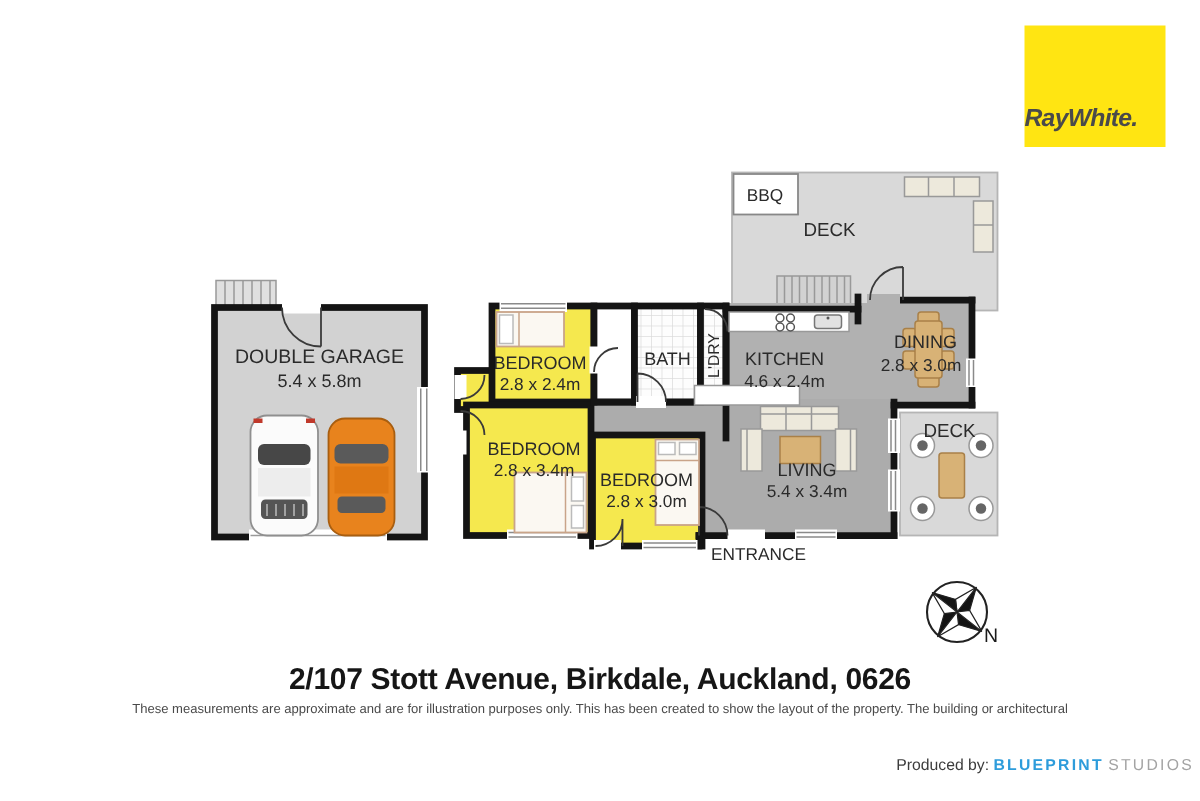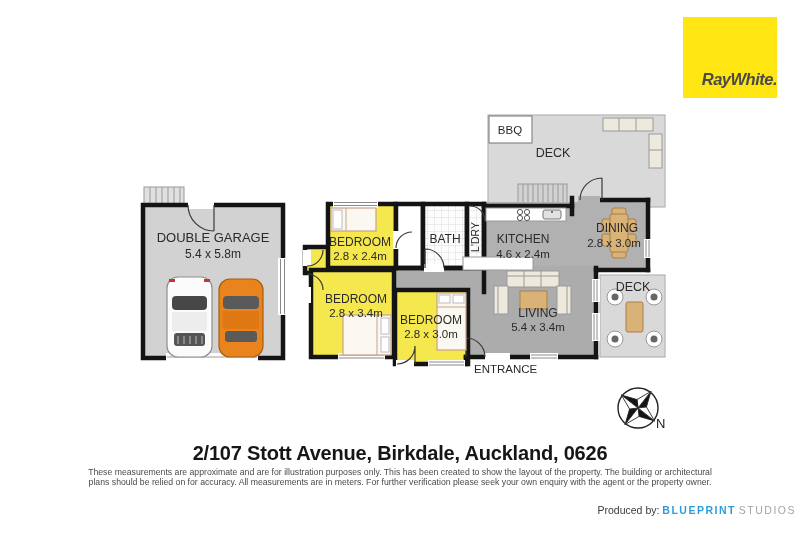--- a/index.html
+++ b/index.html
@@ -1,19 +1,19 @@
 <!DOCTYPE html>
 <html><head>
 <meta charset="utf-8">
 <style>
   html,body{margin:0;padding:0;background:#fff;}
   .canvas{position:relative;width:800px;height:534px;background:#fff;overflow:hidden;
           font-family:"Liberation Sans","DejaVu Sans",sans-serif;}
   .logo{position:absolute;left:683px;top:17px;width:94px;height:81px;background:#FFE512;
-        display:flex;align-items:flex-end;justify-content:flex-end;}
+        display:flex;align-items:flex-end;justify-content:flex-start;}
   .logo span{font-style:italic;font-weight:bold;font-size:16.5px;color:#4a4a4a;
              letter-spacing:-0.5px;padding-bottom:9px;}
   svg.plan{position:absolute;left:0;top:0;}
   .address{position:absolute;left:0;top:442px;width:800px;text-align:center;
            font-size:20px;font-weight:bold;color:#161616;letter-spacing:-0.2px;}
   .disclaimer{position:absolute;left:0;top:467px;width:800px;text-align:center;
               font-size:8.7px;line-height:10px;color:#4a4a4a;}
   .disclaimer div{white-space:nowrap;}
   .produced{position:absolute;right:4px;top:504px;font-size:10.5px;color:#3c3c3c;}
   .produced .bp{color:#2D9CDB;font-weight:bold;letter-spacing:1.5px;}
@@ -258,21 +258,20 @@
         <path d="M617,408 L632,414 L638,408 Z" fill="#FFF"></path>
       </g>
       <text x="656" y="428" font-size="13" fill="#1a1a1a" font-family="Liberation Sans, DejaVu Sans, sans-serif">N</text>
     </g>
   </svg>
 
   <div class="address">2/107 Stott Avenue, Birkdale, Auckland, 0626</div>
 
   <div class="disclaimer">
     <div>These measurements are approximate and are for illustration purposes only. This has been created to show the layout of the property. The building or architectural</div>
-    <div>plans should be relied on for accuracy. All measurements are in meters. For further verification please seek your own enquiry with the agent or the property owner.</div>
   </div>
 
   <div class="produced">
     <span>Produced by:</span>
     <span class="bp">BLUEPRINT</span>
     <span class="st">STUDIOS</span>
   </div>
 
 </div>
 

